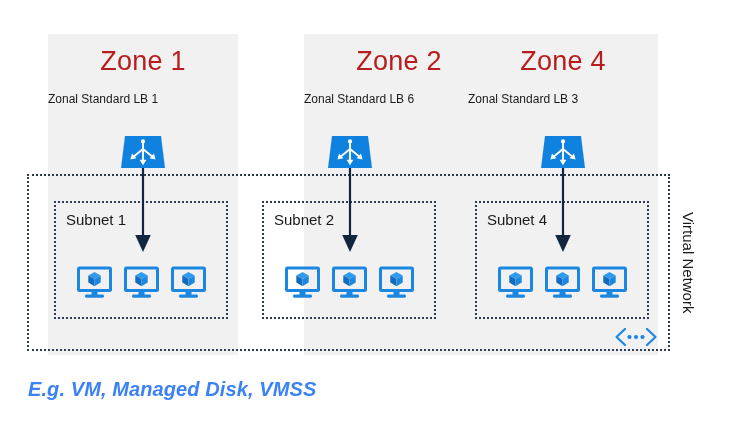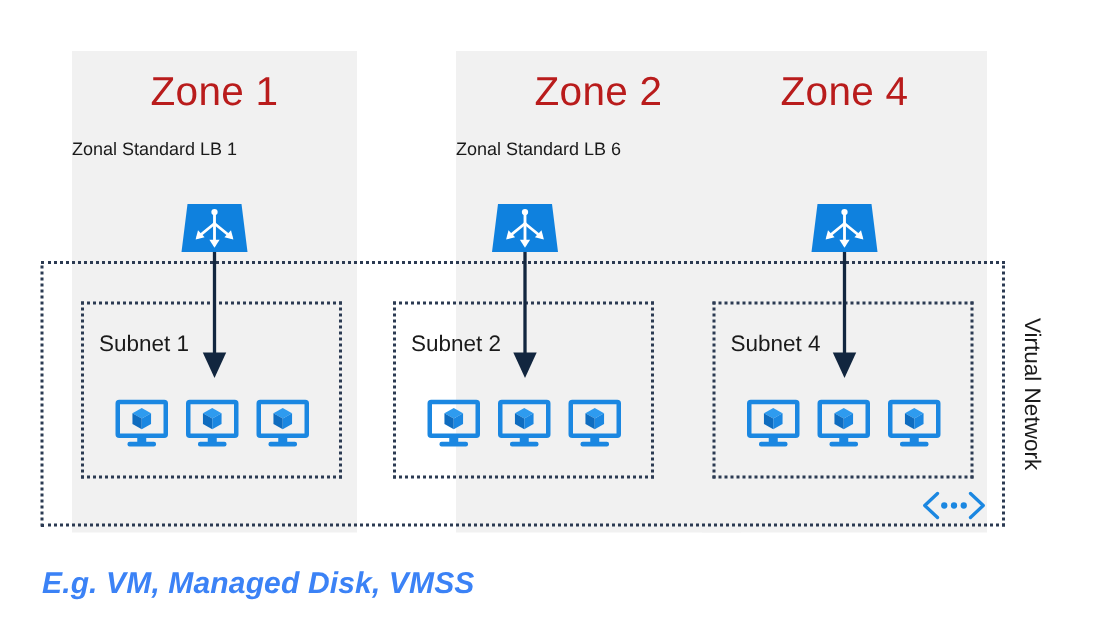--- a/index.html
+++ b/index.html
@@ -86,21 +86,21 @@
     height: 118px;
     border: 2px dotted #2b3a52;
   }
   #subnet-box-0 { left: 54px;  }
   #subnet-box-1 { left: 262px; }
   #subnet-box-2 { left: 475px; }
 
   .subnet-label {
     position: absolute;
     left: 10px;
-    top: 18px;
+    top: 8px;
     font-size: 15px;
     color: #1a1a1a;
     background: transparent;
   }
 
   
   .vm-row {
     position: absolute;
     left: 0; right: 0;
     bottom: 17px;
@@ -161,20 +161,21 @@
   <div class="zone-panel" id="zone-panel-0">
     <div class="zone-title">Zone 1</div>
     <div class="zone-sub">Zonal Standard LB 1</div>
   </div>
   <div class="zone-panel" id="zone-panel-1">
     <div class="zone-title">Zone 2</div>
     <div class="zone-sub">Zonal Standard LB 6</div>
   </div>
   <div class="zone-panel" id="zone-panel-2">
     <div class="zone-title">Zone 4</div>
+    <div class="zone-sub">Zonal Standard LB 3</div>
   </div>
 
   <div id="vnet-box"></div>
   <div id="vnet-label">
     <span>Virtual Network</span>
   </div>
 
   <div class="subnet-box" id="subnet-box-0">
     <div class="subnet-label">Subnet 1</div>
     <div class="vm-row">

